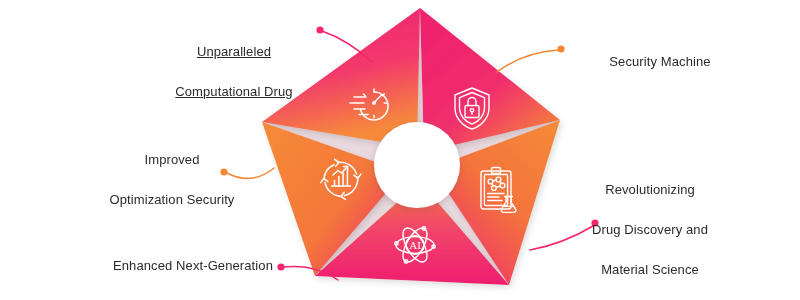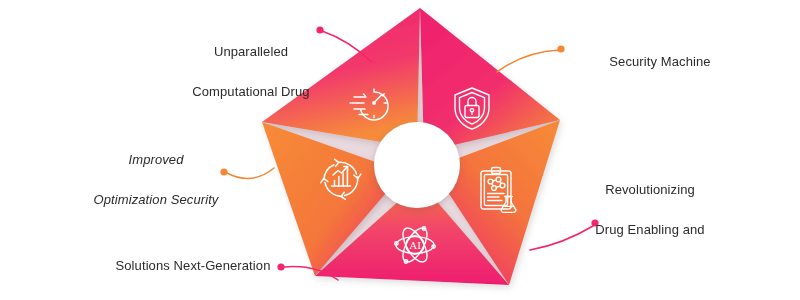--- a/index.html
+++ b/index.html
@@ -26,23 +26,23 @@
     color: #2b2b2b;
     font-size: 13px;
     line-height: 20px;
     letter-spacing: 0.1px;
     font-family: "Liberation Sans", sans-serif;
     white-space: pre-line;
     user-select: none;
   }
   .label-line { display: block; }
 
-  #lbl-speed      { left: 151px; top: 22px;  width: 200px; }
+  #lbl-speed      { left: 134px; top: 22px;  width: 200px; text-decoration: underline; }
   #lbl-security   { left: 560px; top: 32px;  width: 200px; }
-  #lbl-optimize   { left: 56px;  top: 130px; width: 200px; font-style: italic; }
+  #lbl-optimize   { left: 72px;  top: 130px; width: 200px; }
   #lbl-pharma     { left: 540px; top: 160px; width: 220px; }
   #lbl-ai         { left: 78px;  top: 236px; width: 230px; }
 
   svg { display: block; }
 </style>
 </head>
 <body>
 
 <div id="stage">
 
@@ -227,21 +227,22 @@
     <span class="label-line">Security Machine</span>
   </div>
 
   <div class="label" id="lbl-optimize">
     <span class="label-line">Improved</span>
     <span class="label-line">Optimization Security</span>
   </div>
 
   <div class="label" id="lbl-pharma">
     <span class="label-line">Revolutionizing</span>
-    <span class="label-line">Drug Enabling and</span>
+    <span class="label-line">Drug Discovery and</span>
+    <span class="label-line">Material Science</span>
   </div>
 
   <div class="label" id="lbl-ai">
-    <span class="label-line">Solutions Next-Generation</span>
+    <span class="label-line">Enhanced Next-Generation</span>
     <span class="label-line">AI and Machine Learning</span>
   </div>
 
 </div>
 
 </body></html>

